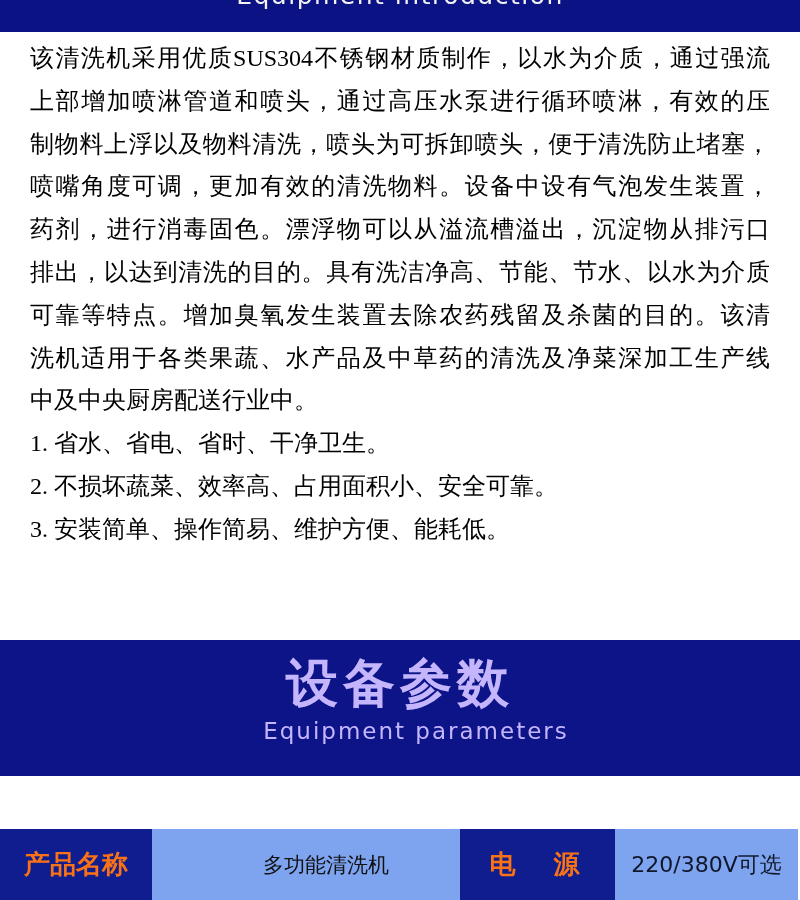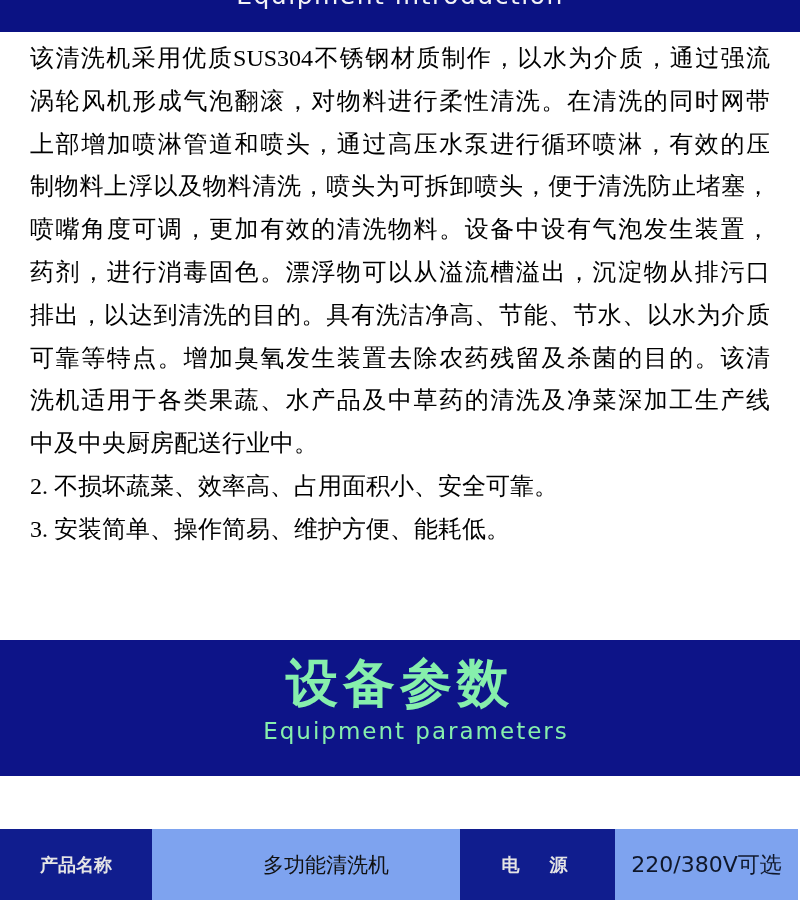--- a/index.html
+++ b/index.html
@@ -40,21 +40,21 @@
     line-height: 42.8px;
   }
   .intro .jline { text-align: justify; text-align-last: justify; }
   .intro .lline { text-align: left; }
 
   
   .params-banner {
     height: 136px;
     background: #0d1488;
     text-align: center;
-    color: #86efac;
+    color: #c4b5fd;
     font-family: "DejaVu Sans", "Liberation Sans", sans-serif;
   }
   .params-banner .title {
     padding-top: 14px;
     font-size: 52px;
     font-weight: 800;
     letter-spacing: 5px;
     line-height: 58px;
   }
   .params-banner .subtitle {
@@ -75,23 +75,23 @@
     width: 800px;
     font-family: "DejaVu Sans", "Liberation Sans", sans-serif;
   }
   .spec-row .cell {
     display: flex;
     align-items: center;
     justify-content: center;
   }
   .cell-dark {
     background: #101d8e;
-    color: #e5e5e5;
+    color: #f97316;
     font-weight: 700;
-    font-size: 18px;
+    font-size: 26px;
   }
   .cell-light {
     background: #7ea3ef;
     color: #111111;
     font-size: 21px;
   }
   .c1 { width: 152px; }
   .c2 { width: 308px; justify-content: flex-start; padding-left: 40px; }
   .c3 { width: 155px; letter-spacing: 6px; }
   .c4 { width: 183px; font-size: 22px; color: #0f172a; }
@@ -100,29 +100,29 @@
 <body>
 
 <div class="page">
 
   <header class="top-banner">
     <div class="sub">Equipment introduction</div>
   </header>
 
   <section class="intro">
     <div class="jline">该清洗机采用优质SUS304不锈钢材质制作，以水为介质，通过强流</div>
-    <div class="jline">涡轮风机形成气泡翻滚，对物料进行柔性清洗。在清洗的同时网带</div>
     <div class="jline">上部增加喷淋管道和喷头，通过高压水泵进行循环喷淋，有效的压</div>
     <div class="jline">制物料上浮以及物料清洗，喷头为可拆卸喷头，便于清洗防止堵塞，</div>
     <div class="jline">喷嘴角度可调，更加有效的清洗物料。设备中设有气泡发生装置，</div>
     <div class="jline">药剂，进行消毒固色。漂浮物可以从溢流槽溢出，沉淀物从排污口</div>
     <div class="jline">排出，以达到清洗的目的。具有洗洁净高、节能、节水、以水为介质</div>
     <div class="jline">可靠等特点。增加臭氧发生装置去除农药残留及杀菌的目的。该清</div>
     <div class="jline">洗机适用于各类果蔬、水产品及中草药的清洗及净菜深加工生产线</div>
     <div class="lline">中及中央厨房配送行业中。</div>
+    <div class="lline">1. 省水、省电、省时、干净卫生。</div>
     <div class="lline">2. 不损坏蔬菜、效率高、占用面积小、安全可靠。</div>
     <div class="lline">3. 安装简单、操作简易、维护方便、能耗低。</div>
   </section>
 
   <section class="params-banner">
     <div class="title">设备参数</div>
     <div class="subtitle">Equipment parameters</div>
   </section>
 
   <div class="gap"></div>

